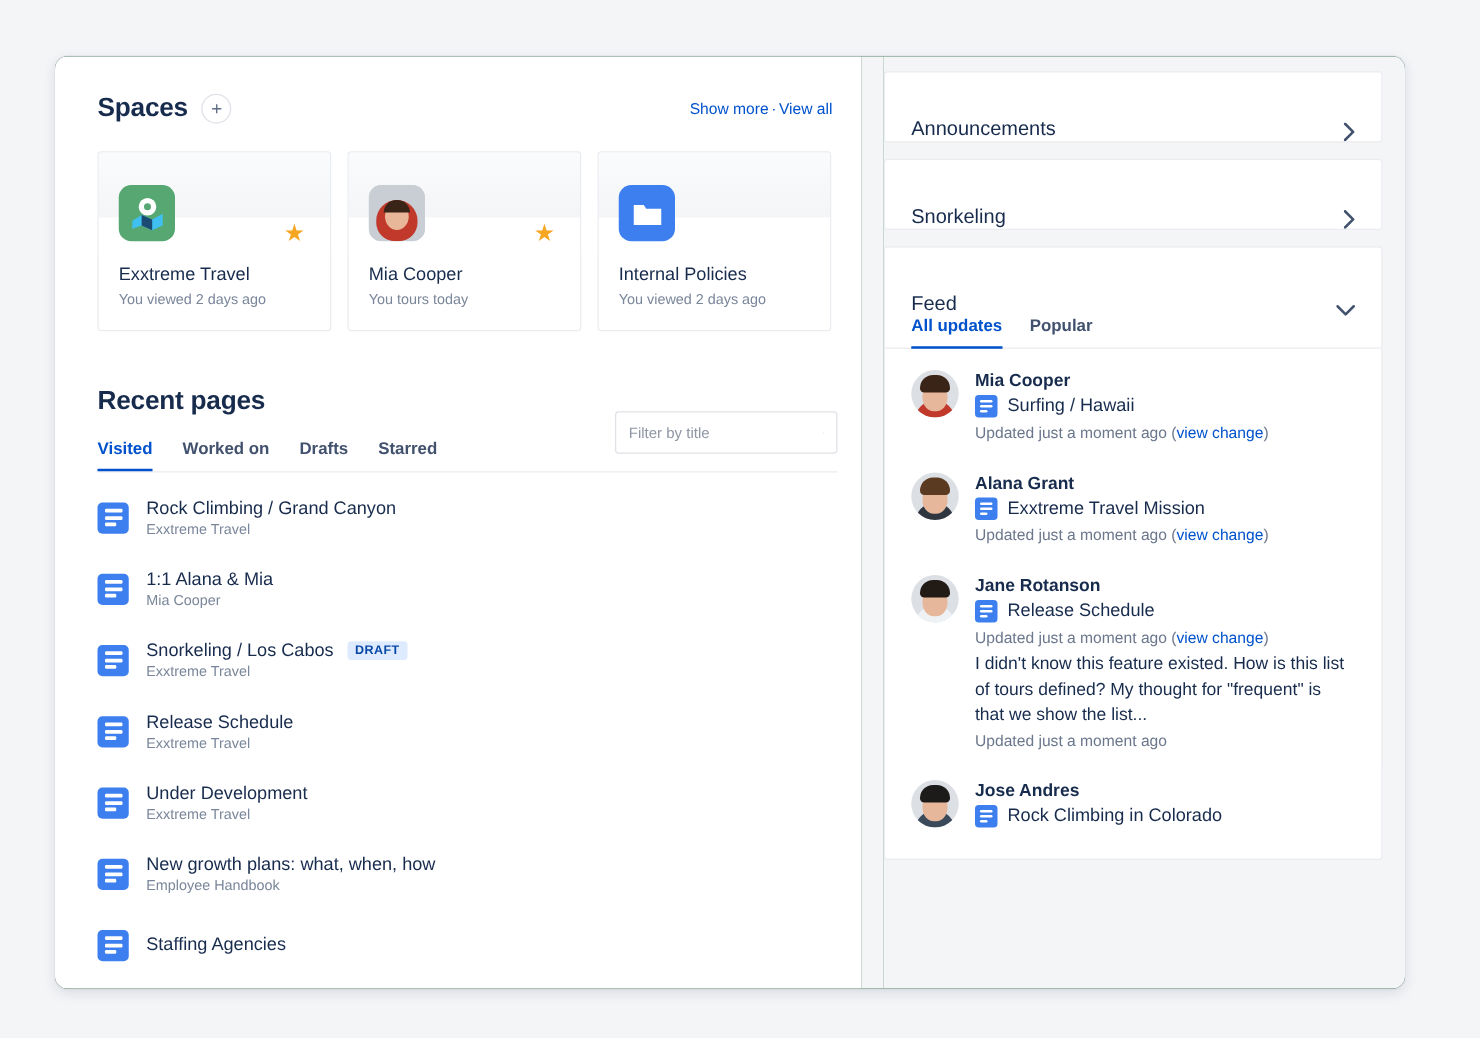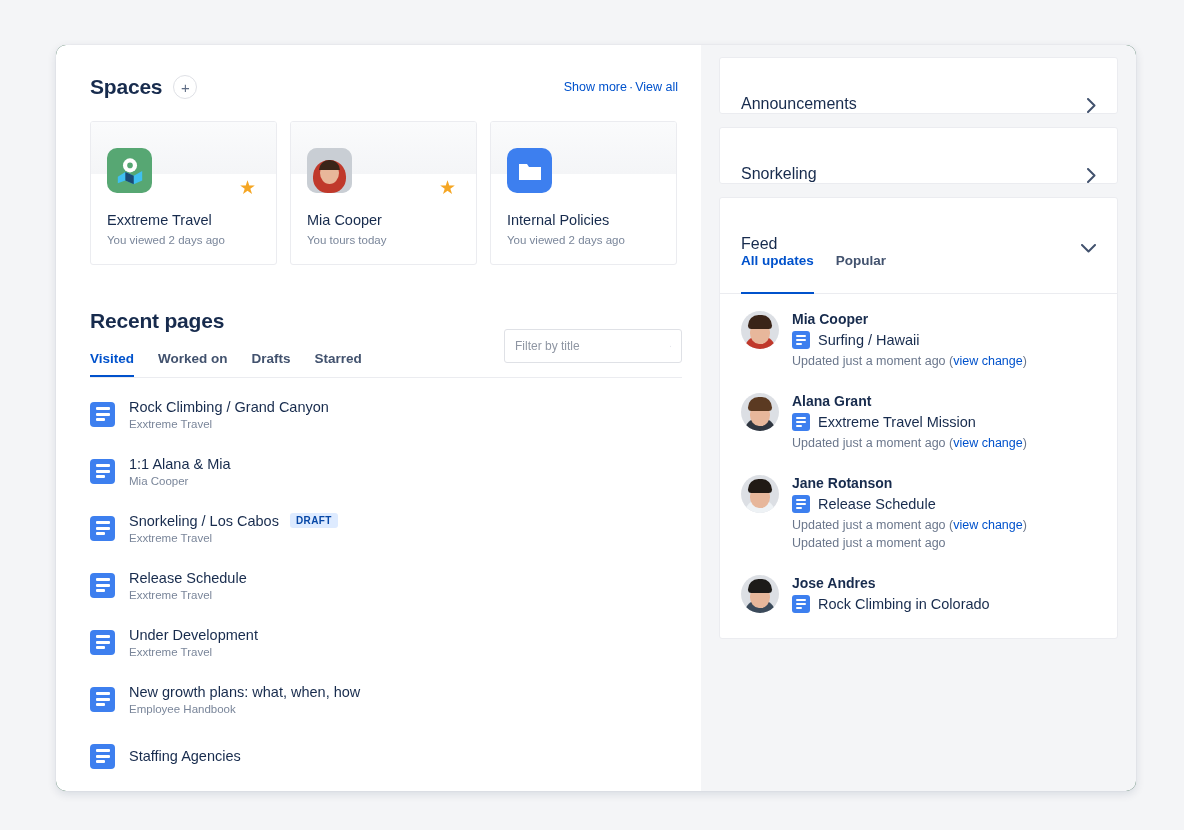--- a/index.html
+++ b/index.html
@@ -4,21 +4,21 @@
 <style>
   * { box-sizing: border-box; margin: 0; padding: 0; }
   html, body {
     width: 1184px; height: 830px;
     background: #f4f5f7;
     font-family: "Liberation Sans", sans-serif;
     overflow: hidden;
   }
   .page {
     position: absolute;
-    left: 56px; top: 45px;
+    left: 44px; top: 45px;
     width: 1080px; height: 746px;
     background: #14532d;
     border-radius: 10px;
     box-shadow: 0 3px 10px rgba(9,30,66,0.12), 0 0 1px rgba(9,30,66,0.2);
     overflow: hidden;
     display: flex;
   }
 
   
   .left-col {
@@ -197,21 +197,21 @@
   .chev svg { display: block; }
 
   .feed-tabs {
     display: flex; gap: 22px;
     padding: 0 21px;
     border-bottom: 1px solid #ebecf0;
     margin: 0 0 0 0;
   }
   .ftab {
     font-size: 13.5px; color: #42526e; font-weight: bold;
-    padding-bottom: 24px; cursor: pointer;
+    padding-bottom: 9px; cursor: pointer;
     border-bottom: 2px solid transparent;
     margin-bottom: -1px;
   }
   .ftab.active { color: #0052cc; border-bottom-color: #0052cc; }
 
   .feed-list { padding: 17px 21px 0 21px; }
   .feed-item { display: flex; margin-bottom: 22px; }
   .fav {
     width: 38px; height: 38px; border-radius: 50%;
     flex: none; margin-right: 13px; overflow: hidden;
@@ -525,20 +525,21 @@
             <div class="f-line">
               <span class="mini-doc">
                   <i></i>
                   <i></i>
                   <i></i>
                 </span>
               <span class="f-ttl">Release Schedule</span>
             </div>
             <div class="f-meta"><span>Updated just a moment ago (</span><a>view change</a><span>)</span></div>
 
+            <div class="f-excerpt">I didn't know this feature existed. How is this list of tours defined? My thought for "frequent" is that we show the list...</div>
             <div class="f-meta"><span>Updated just a moment ago</span></div>
           </div>
         </div>
 
         <div class="feed-item">
           <div class="fav">
             <div class="bd" style="background:#3b4a5a"></div>
             <div class="sk"></div>
             <div class="hr" style="background:#1d1b19"></div>
           </div>

